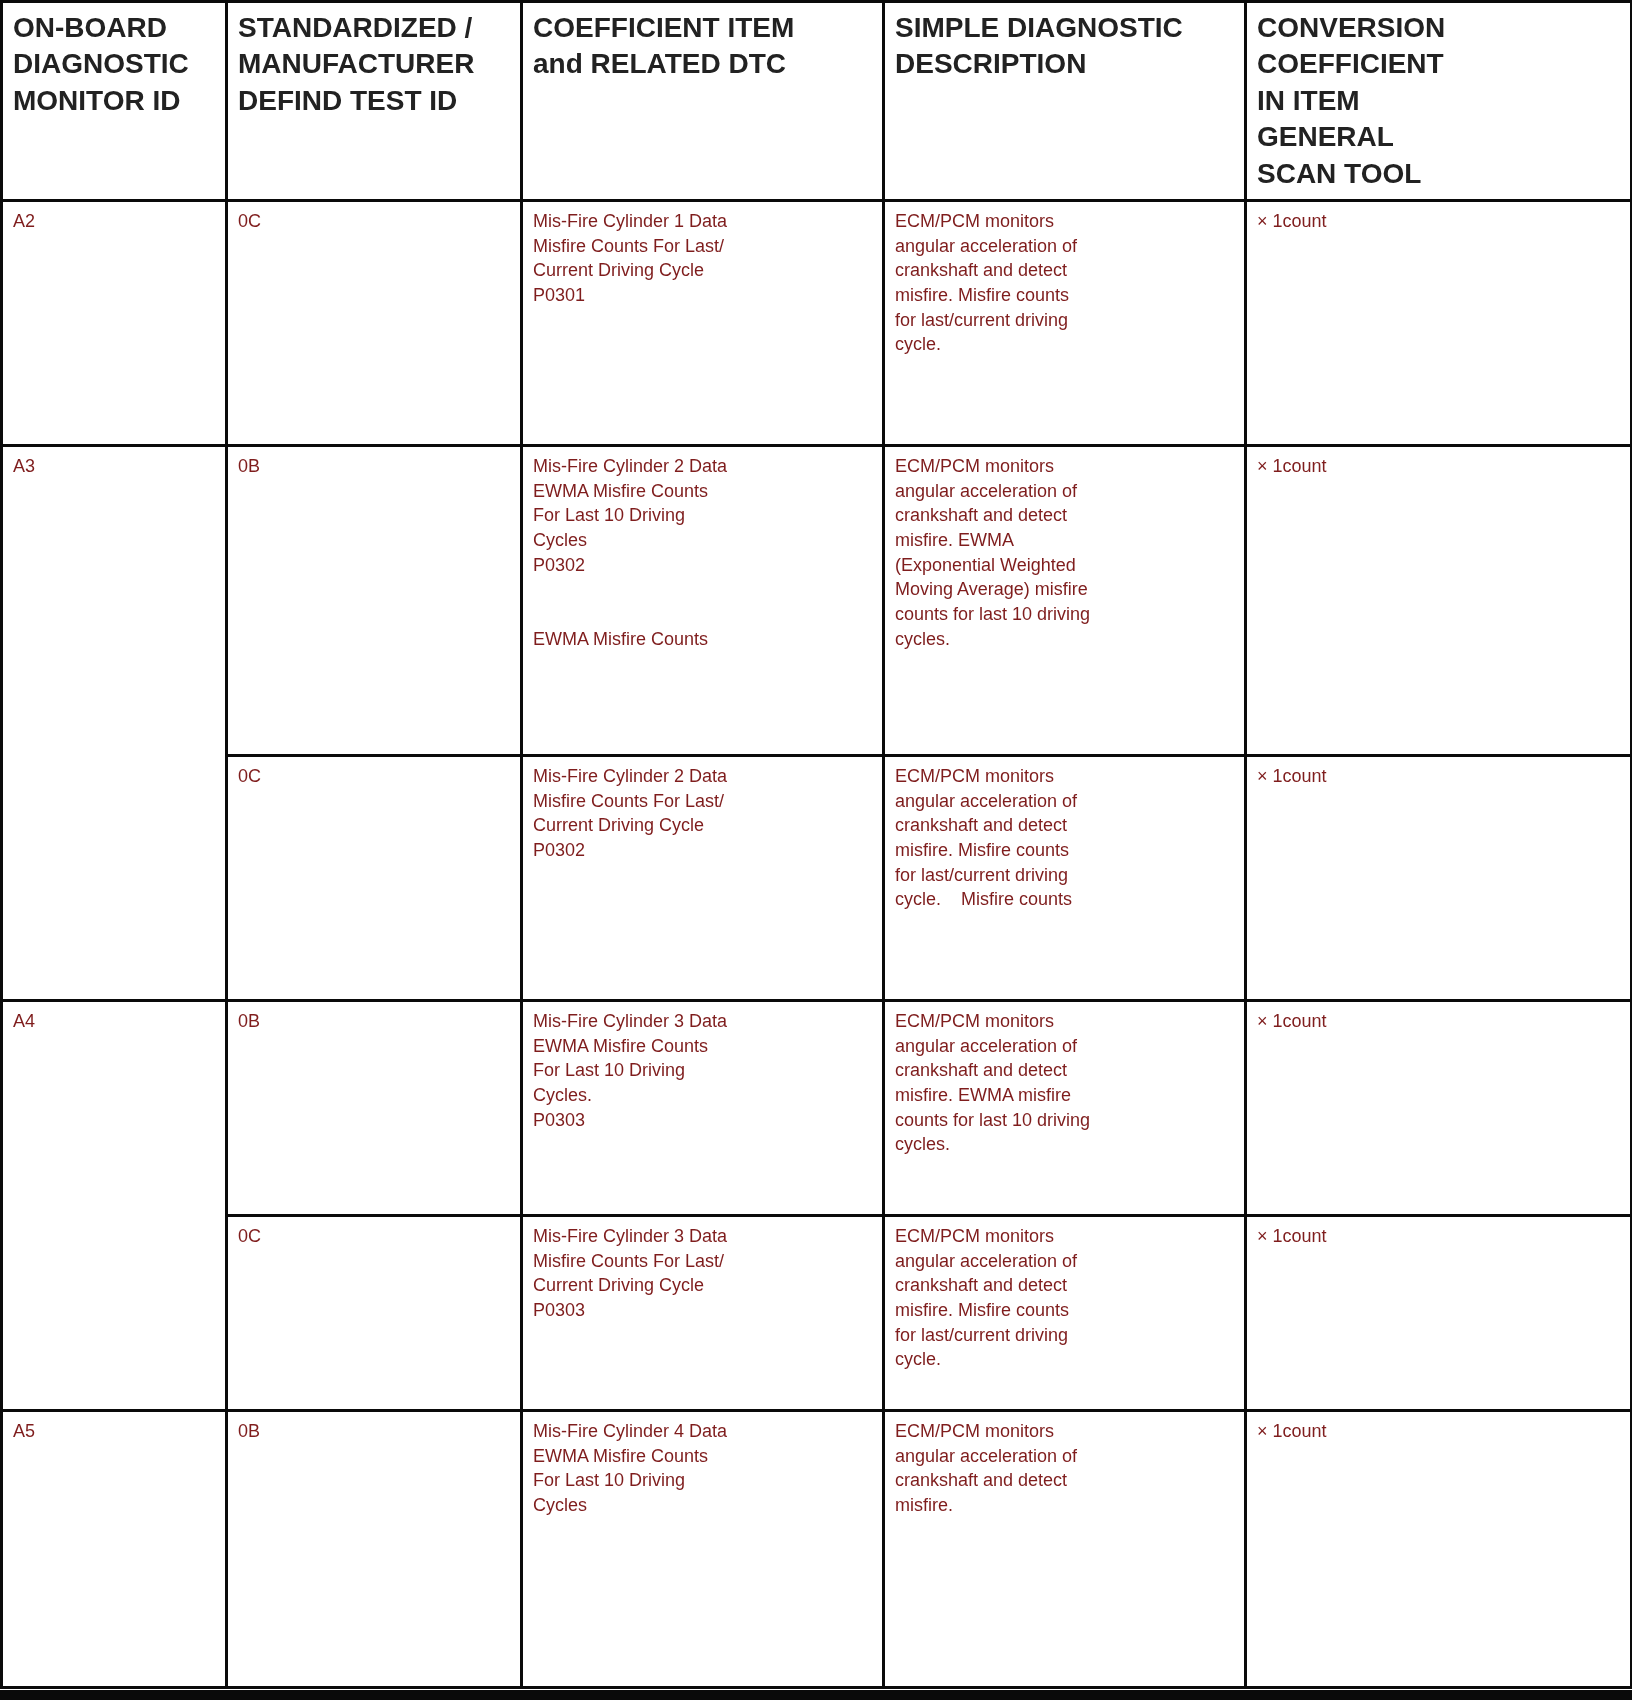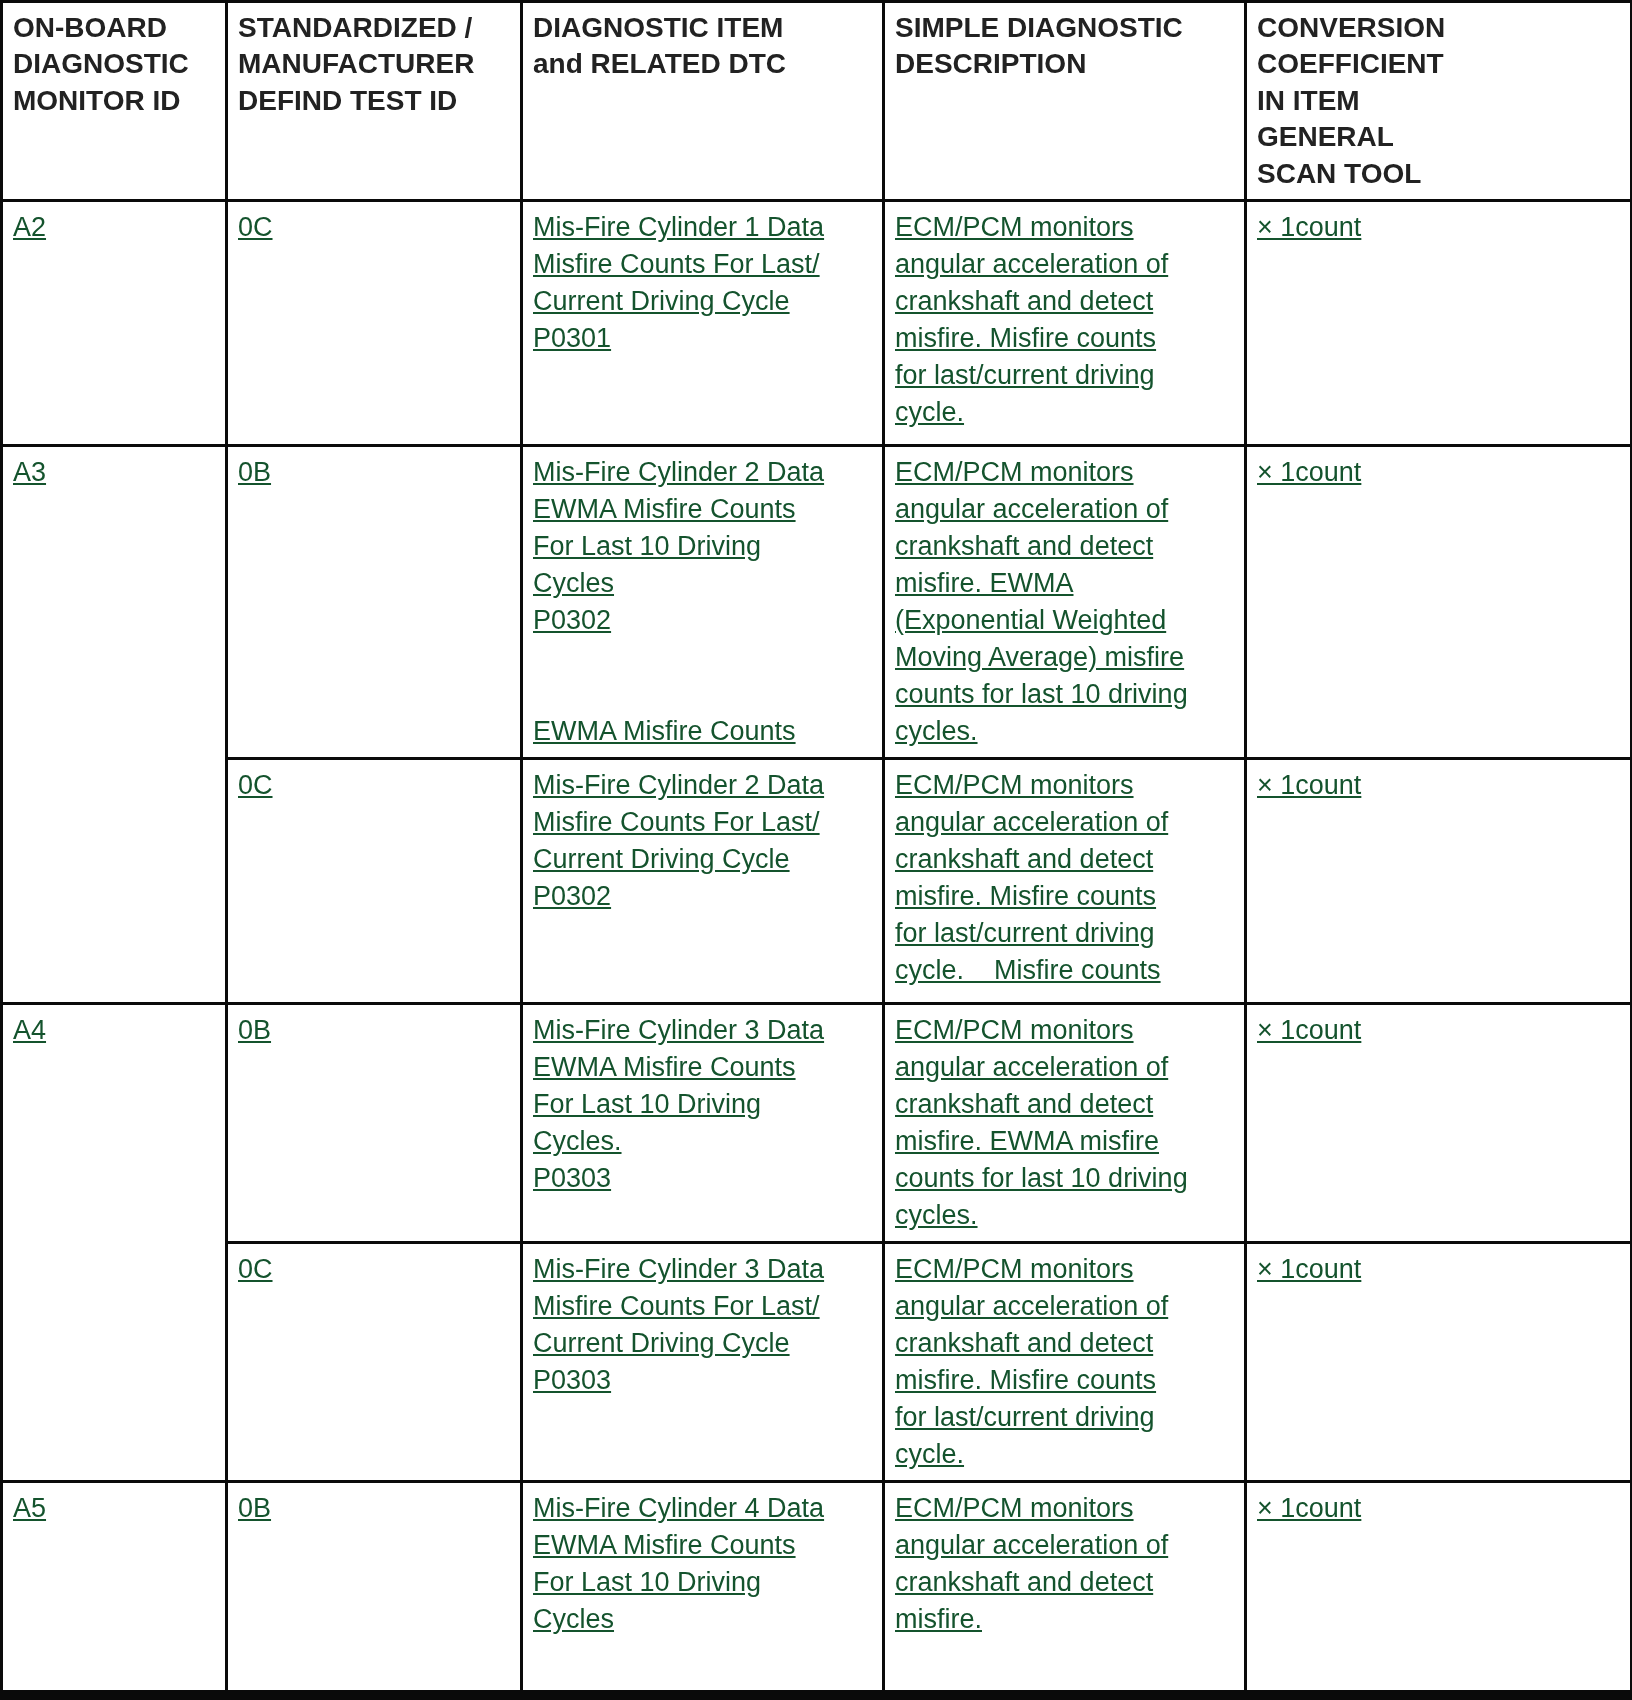--- a/index.html
+++ b/index.html
@@ -32,24 +32,23 @@
     overflow: hidden;
   }
   table.diag th {
     font-size: 28px;
     font-weight: bold;
     line-height: 1.30;
     color: #222222;
     background: #ffffff;
   }
   table.diag td {
-    font-size: 27px;
+    font-size: 18px;
     line-height: 1.37;
-    color: #14532d;
-    text-decoration: underline;
+    color: #7f1d1d;
   }
   
   tr.h-head { height: 193px; }
   tr.h-a2   { height: 245px; }
   tr.h-a3b  { height: 310px; }
   tr.h-a3c  { height: 245px; }
   tr.h-a4b  { height: 215px; }
   tr.h-a4c  { height: 195px; }
   tr.h-a5   { height: 277px; }
   
@@ -75,21 +74,21 @@
       <col style="width:386px">
     </colgroup>
     <thead>
       <tr class="h-head">
         <th>ON-BOARD
 DIAGNOSTIC
 MONITOR ID</th>
         <th>STANDARDIZED /
 MANUFACTURER
 DEFIND TEST ID</th>
-        <th>DIAGNOSTIC ITEM
+        <th>COEFFICIENT ITEM
 and RELATED DTC</th>
         <th>SIMPLE DIAGNOSTIC
 DESCRIPTION</th>
         <th>CONVERSION
 COEFFICIENT
 IN ITEM
 GENERAL
 SCAN TOOL</th>
       </tr>
     </thead>

